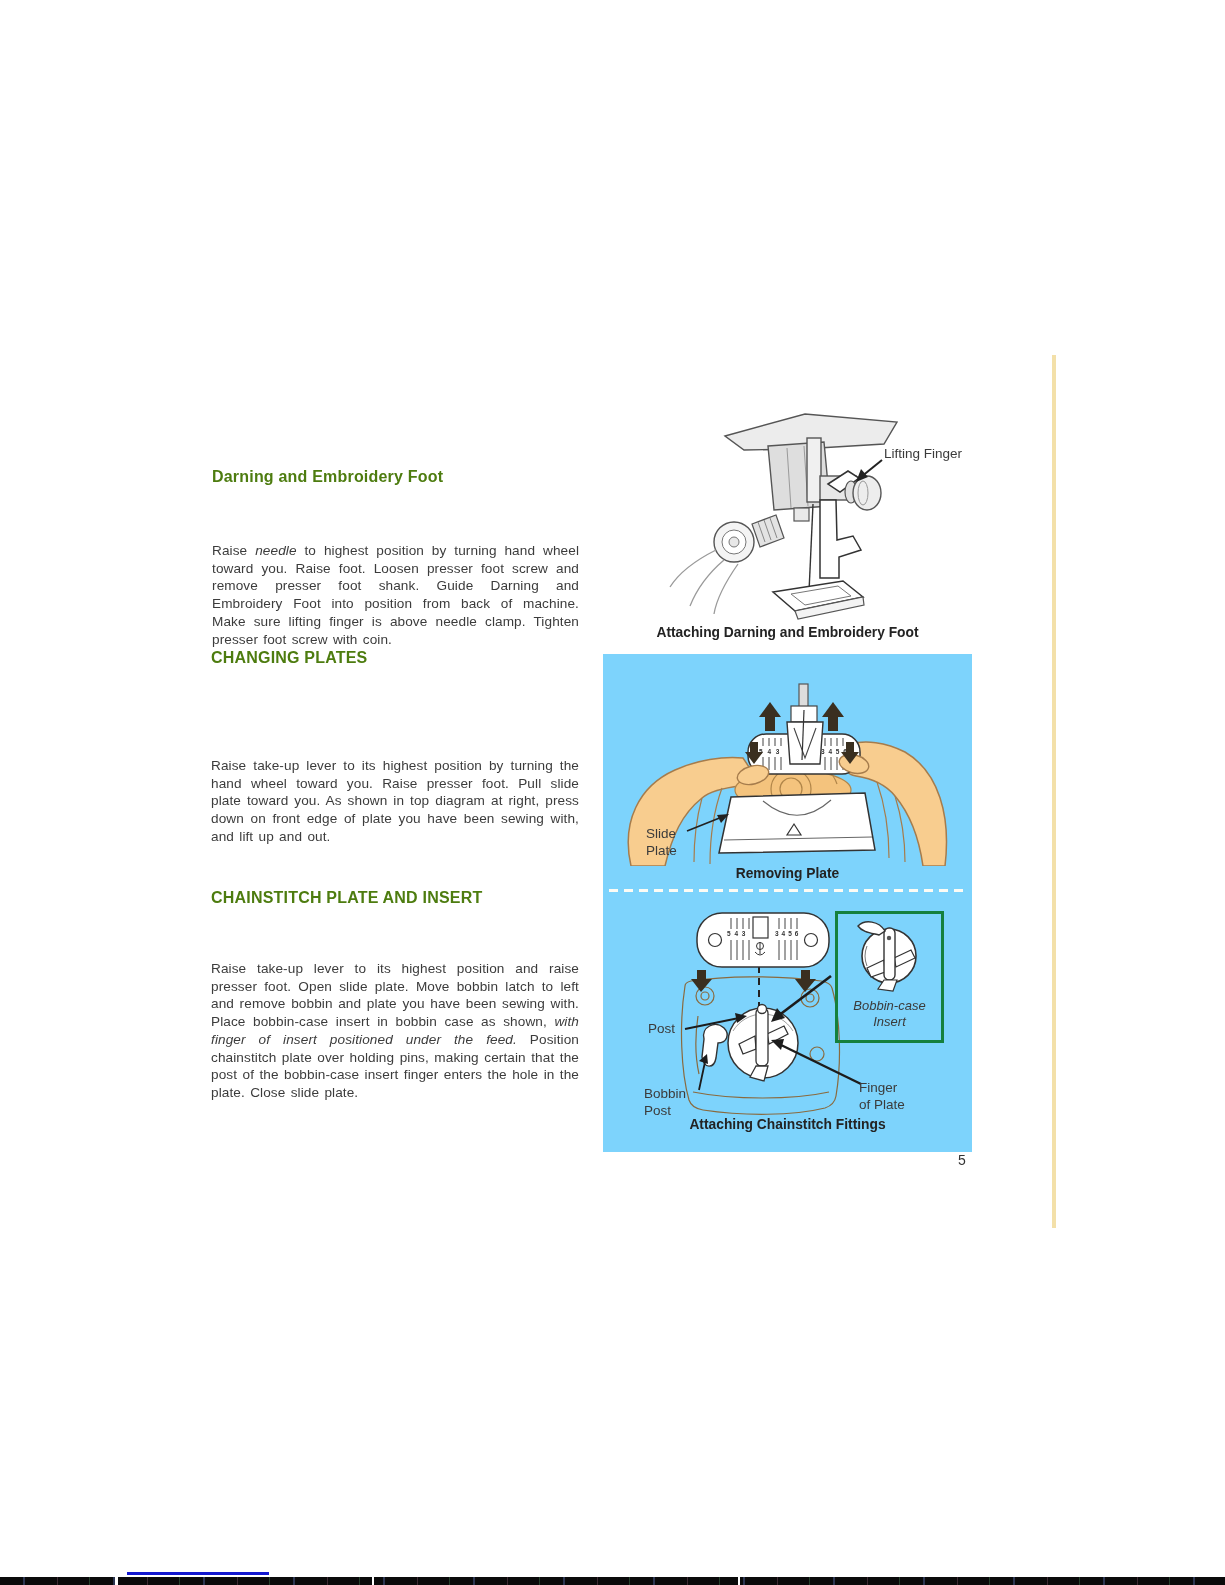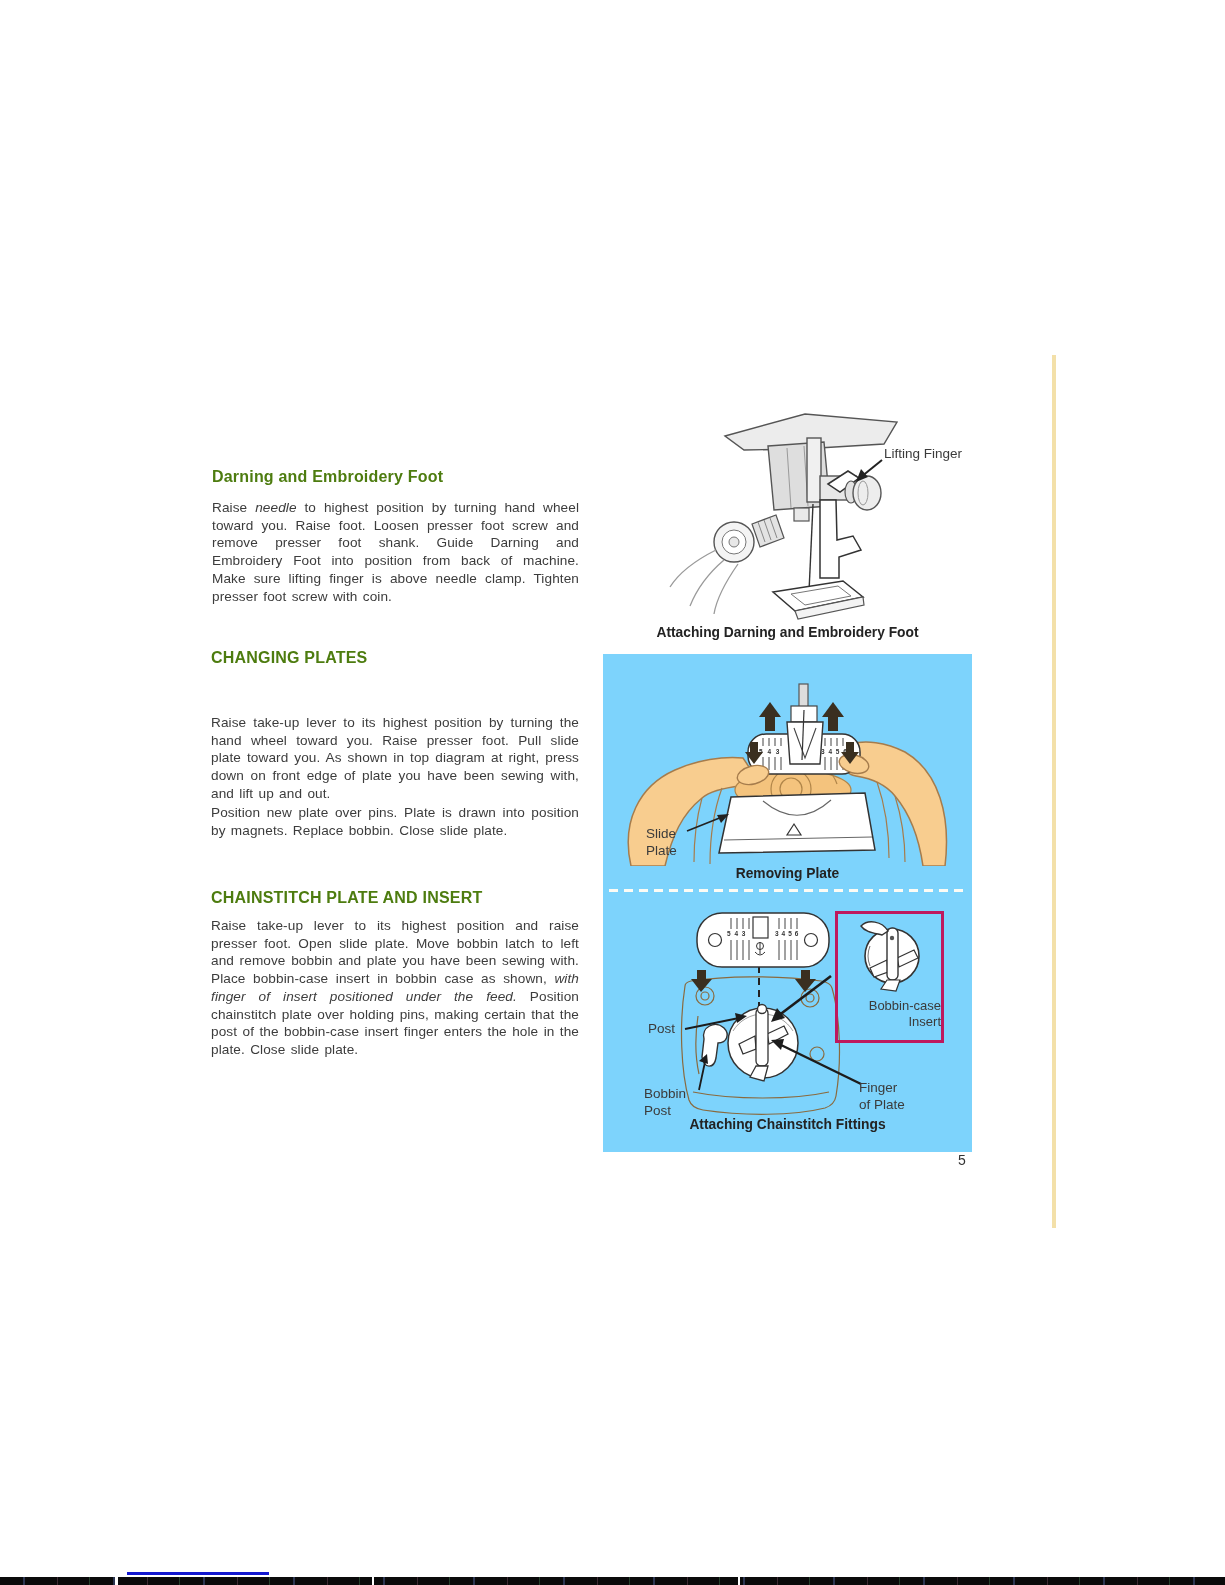--- a/index.html
+++ b/index.html
@@ -4,36 +4,36 @@
 <style>
   html,body{margin:0;padding:0;background:#ffffff;}
   .page{
     position:relative;width:1225px;height:1585px;background:#ffffff;overflow:hidden;
     font-family:"Liberation Sans","DejaVu Sans",sans-serif;color:#3a3a3a;
   }
   .abs{position:absolute;}
   .head{font-size:16px;font-weight:bold;color:#4d7c0f;letter-spacing:.2px;white-space:nowrap;}
   .bodytext{
     font-size:13.6px;line-height:17.7px;text-align:justify;color:#3c3c3c;
-    letter-spacing:.1px;word-spacing:1.4px;
+    letter-spacing:.1px;word-spacing:1.4px;margin-top:43px;
   }
   .ital{font-style:italic;}
   .boldital{font-style:italic;font-weight:bold;color:#2b2b2b;}
   .caption{font-weight:bold;font-size:13.8px;color:#232323;text-align:center;}
   .flabel{font-size:13.5px;line-height:16.5px;color:#3b3b3b;}
   .panel{
     position:absolute;left:603px;top:654px;width:369px;height:498px;
     background:#7dd3fc;
   }
   .divider{
     position:absolute;left:6px;top:235px;width:357px;height:3px;
     background-image:repeating-linear-gradient(90deg,#fdfcf5 0 9px,rgba(0,0,0,0) 9px 15px);
   }
   .insert-box{
-    position:absolute;border:3px solid #be185d;text-align:right;
+    position:absolute;border:3px solid #15803d;text-align:center;font-style:italic;
   }
   .insert-label{font-size:13px;line-height:15.5px;color:#3b3b3b;margin-top:2px;}
   .stripe{
     position:absolute;left:1052px;top:355px;width:4px;height:873px;background:#f3e0a9;
   }
   .blue-line{
     position:absolute;left:127px;top:1572px;width:142px;height:3px;background:#1217cf;
   }
   .bottom-bar{
     position:absolute;left:0;top:1577px;width:1225px;height:8px;
@@ -52,21 +52,20 @@
 
   <div class="abs head" style="left:212px;top:468px">Darning and Embroidery Foot</div>
 
   <div class="abs bodytext" style="left:212px;top:499px;width:367px"><span>Raise </span><span class="ital">needle</span><span> to highest position by turning hand wheel toward you. Raise foot. Loosen presser foot screw and remove presser foot shank. Guide Darning and Embroidery Foot into position from back of machine. Make sure lifting finger is above needle clamp. Tighten presser foot screw with coin.</span></div>
 
   <div class="abs head" style="left:211px;top:649px">CHANGING PLATES</div>
 
 
   <div class="abs bodytext" style="left:211px;top:714px;width:368px">Raise take-up lever to its highest position by turning the hand wheel toward you. Raise presser foot. Pull slide plate toward you. As shown in top diagram at right, press down on front edge of plate you have been sewing with, and lift up and out.</div>
 
-  <div class="abs bodytext" style="left:211px;top:804px;width:368px">Position new plate over pins. Plate is drawn into position by magnets. Replace bobbin. Close slide plate.</div>
 
   <div class="abs head" style="left:211px;top:889px">CHAINSTITCH PLATE AND INSERT</div>
 
   <div class="abs bodytext" style="left:211px;top:917px;width:368px"><span>Raise take-up lever to its highest position and raise presser foot. Open slide plate. Move bobbin latch to left and remove bobbin and plate you have been sewing with. Place bobbin-case insert in bobbin case as shown, </span><span class="ital">with finger of insert positioned under the feed.</span><span> Position chainstitch plate over holding pins, making certain that the post of the bobbin-case insert finger enters the hole in the plate. Close slide plate.</span></div>
 
   <svg class="abs" style="left:652px;top:392px" width="300" height="228" viewBox="0 0 300 228">
     <polygon points="73,44 153,22 245,30 232,52 150,57 92,58" fill="#ececec" stroke="#555" stroke-width="1.4"></polygon>
     <polygon points="116,54 172,50 178,114 122,118" fill="#dedede" stroke="#555" stroke-width="1.4"></polygon>
     <line x1="135" y1="56" x2="139" y2="116" stroke="#9a9a9a" stroke-width="1"></line>
     <line x1="152" y1="54" x2="156" y2="114" stroke="#9a9a9a" stroke-width="1"></line>

